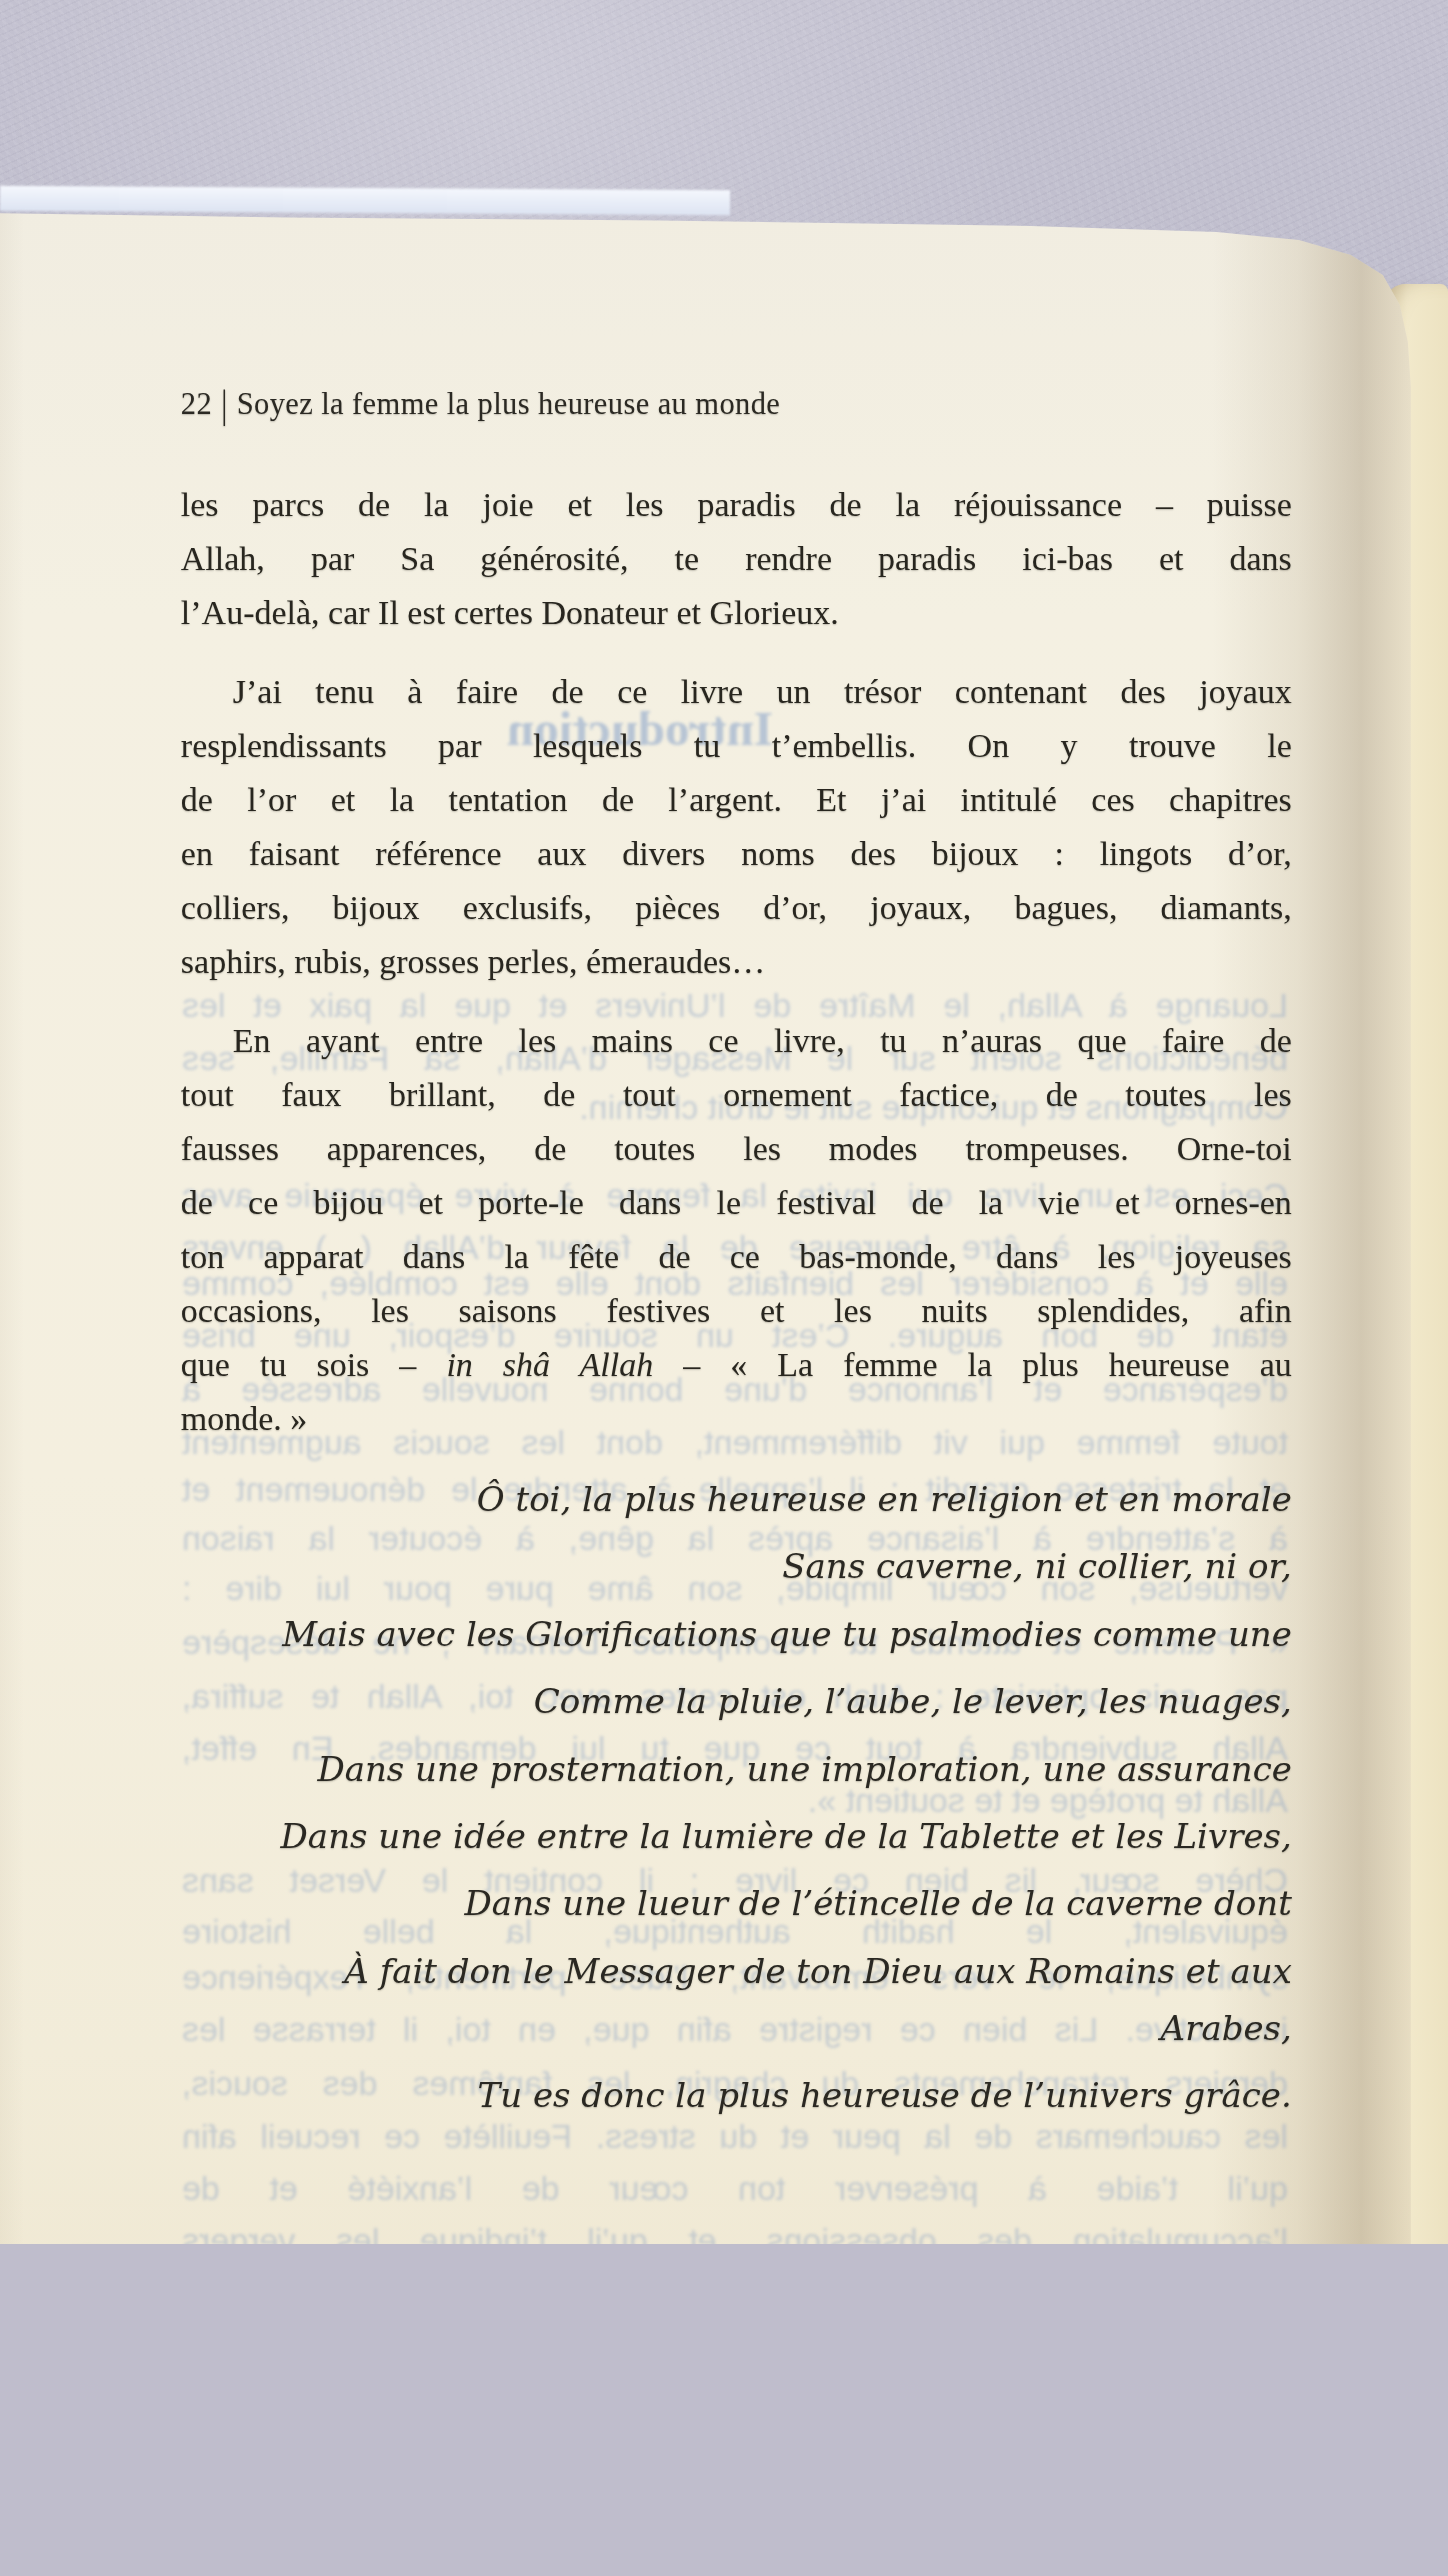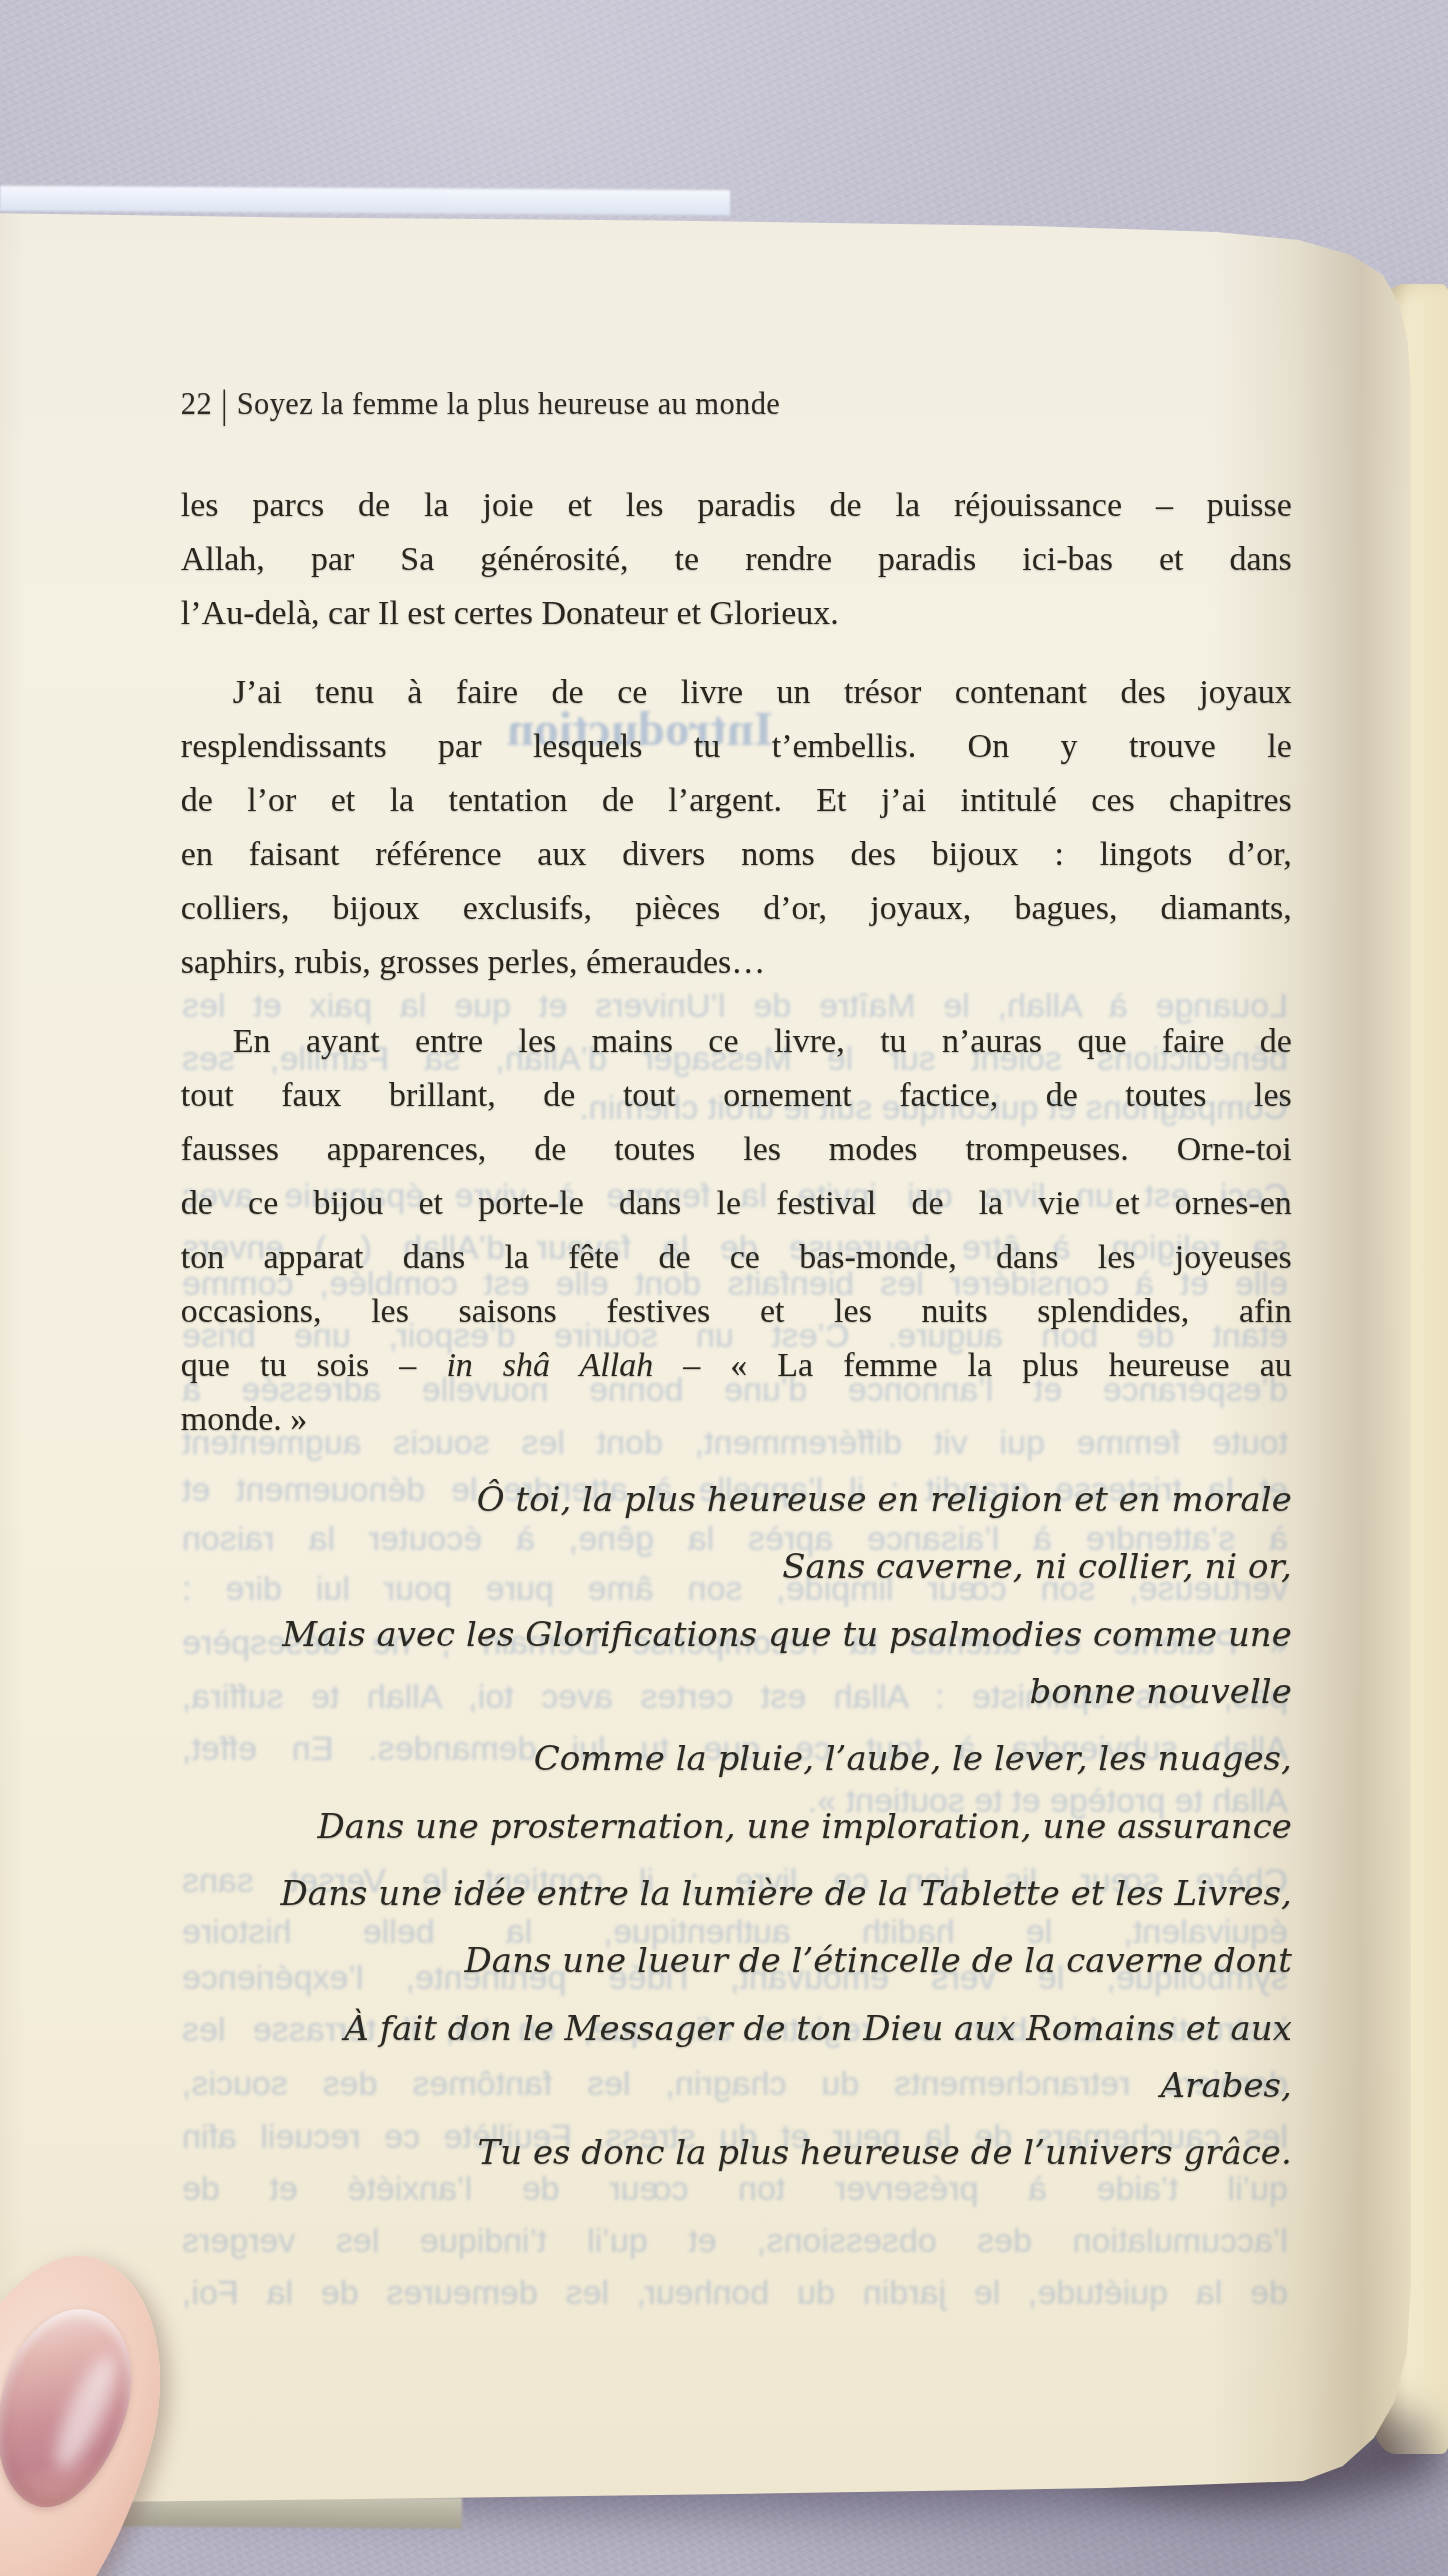--- a/index.html
+++ b/index.html
@@ -1,18 +1,18 @@
 <!DOCTYPE html>
 <html style="font-size:12px"><head>
 <meta charset="utf-8">
 <title>Book page photo</title>
 <style>
   html,body{margin:0;padding:0;}
   body{width:1449px;height:2576px;background:#bfbdcc;font-family:"Liberation Serif",serif;}
-  .scene{position:relative;width:1449px;height:2576px;overflow:hidden;background:#bfbdcc;}
+  .scene{position:relative;width:1449px;height:2244px;overflow:hidden;background:#bfbdcc;}
 
   
   .bg{position:absolute;inset:0;background:
     radial-gradient(60% 28% at 35% 4%, rgba(255,255,255,.16), rgba(255,255,255,0) 60%),
     radial-gradient(55% 22% at 88% 97%, rgba(88,82,108,.28), rgba(88,82,108,0) 70%),
     repeating-linear-gradient(37deg, rgba(255,255,255,.05) 0 2.2px, rgba(0,0,0,0) 2.2px 6px),
     repeating-linear-gradient(-24deg, rgba(98,94,120,.06) 0 1.5px, rgba(0,0,0,0) 1.5px 6.7px),
     repeating-linear-gradient(80deg, rgba(255,255,255,.04) 0 3.7px, rgba(0,0,0,0) 3.7px 9.7px),
     linear-gradient(180deg,#c3c1d0 0%,#bcbaca 28%,#c5c3d1 68%,#b2b0c2 100%);}
 
@@ -152,21 +152,20 @@
         <div class="jl">de ce bijou et porte-le dans le festival de la vie et ornes-en</div>
         <div class="jl">ton apparat dans la fête de ce bas-monde, dans les joyeuses</div>
         <div class="jl">occasions, les saisons festives et les nuits splendides, afin</div>
         <div class="jl"><span>que tu sois – </span><span class="it">in shâ Allah</span><span> – « La femme la plus heureuse au</span></div>
         <div>monde. »</div>
       </div>
       <div class="poem">
         <div class="pl">Ô toi, la plus heureuse en religion et en morale</div>
         <div class="pl">Sans caverne, ni collier, ni or,</div>
         <div class="pl">Mais avec les Glorifications que tu psalmodies comme une</div>
-        <div class="pl wrap">bonne nouvelle</div>
         <div class="pl">Comme la pluie, l’aube, le lever, les nuages,</div>
         <div class="pl">Dans une prosternation, une imploration, une assurance</div>
         <div class="pl">Dans une idée entre la lumière de la Tablette et les Livres,</div>
         <div class="pl">Dans une lueur de l’étincelle de la caverne dont</div>
         <div class="pl">À fait don le Messager de ton Dieu aux Romains et aux</div>
         <div class="pl wrap">Arabes,</div>
         <div class="pl">Tu es donc la plus heureuse de l’univers grâce.</div>
       </div>
     </div>
   </div>

